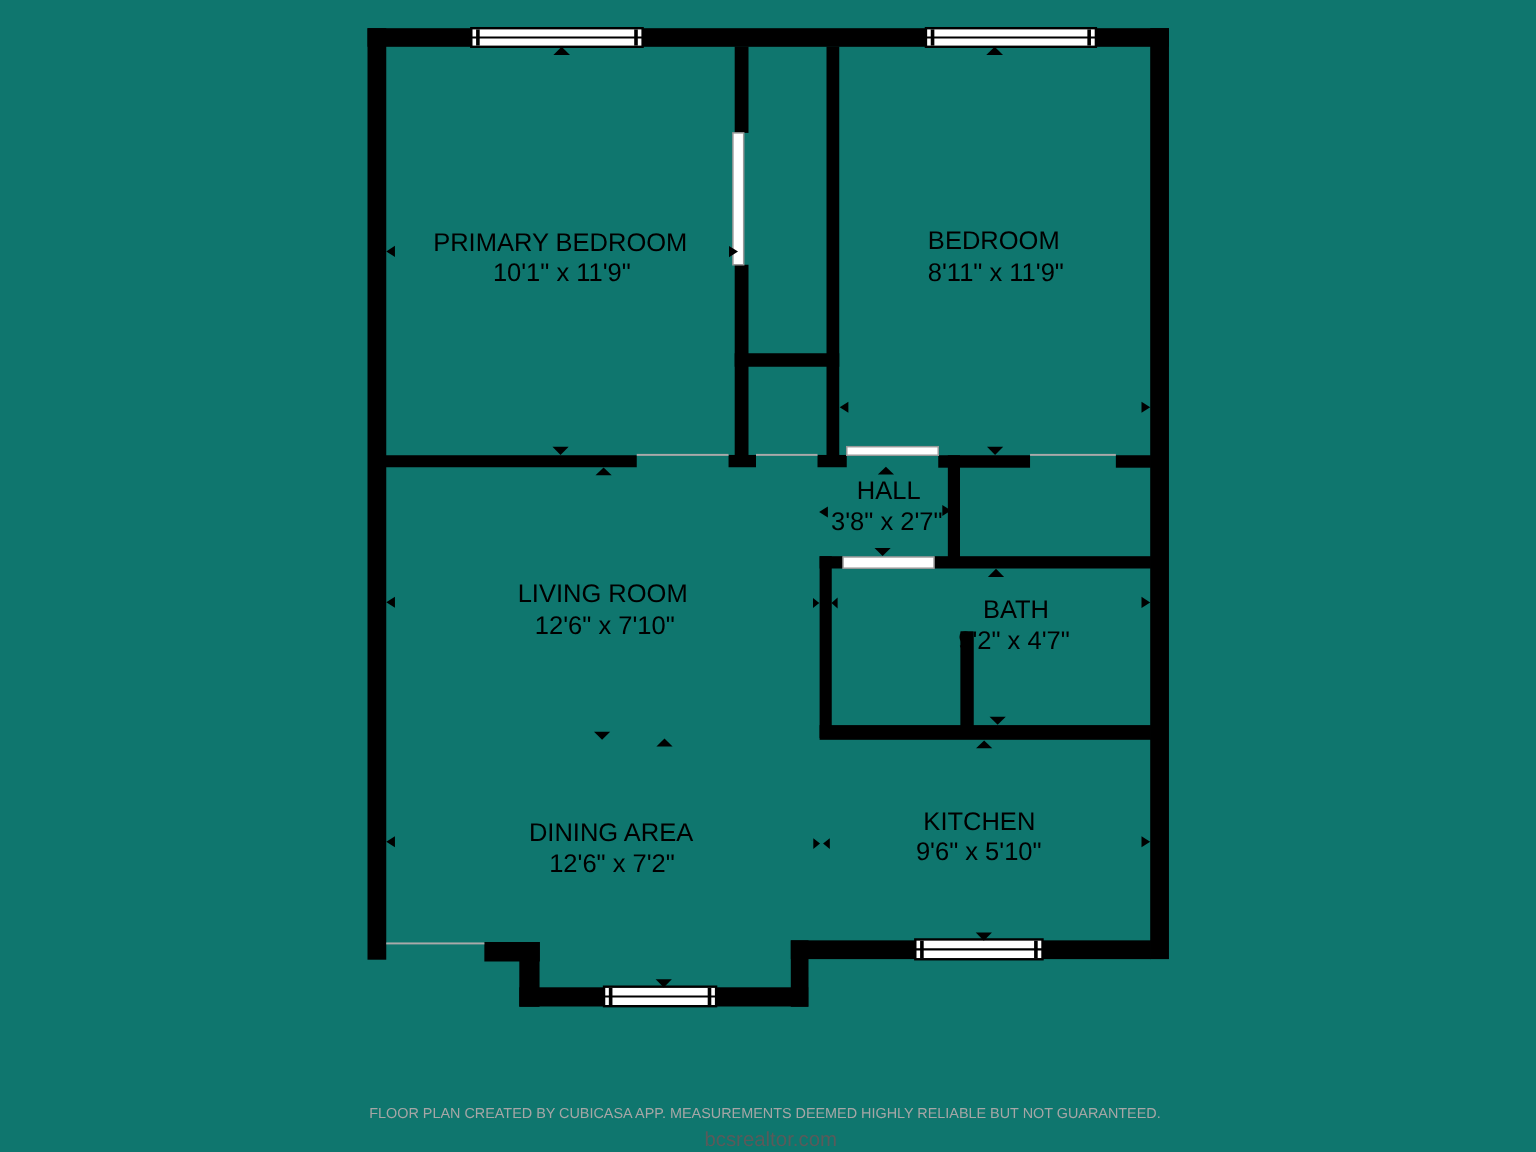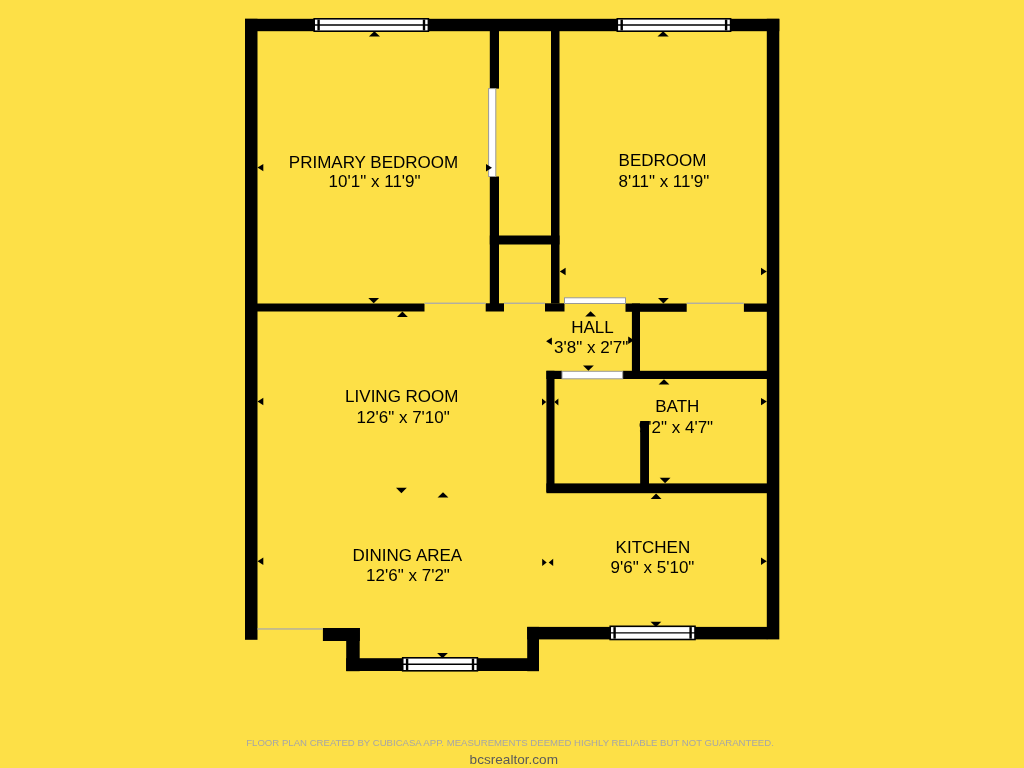--- a/index.html
+++ b/index.html
@@ -1,16 +1,16 @@
 <!DOCTYPE html>
 <html><head>
 <meta charset="utf-8">
 <style>
   html,body{margin:0;padding:0;background:#ffffff;}
-  .page{position:relative;transform:translateZ(0);will-change:transform;width:1024px;height:768px;background:#fde047;overflow:hidden;
+  .page{position:relative;transform:translateZ(0);will-change:transform;width:1024px;height:768px;background:#0f766e;overflow:hidden;
         font-family:"Liberation Sans", sans-serif;}
   svg text{font-family:"Liberation Sans", sans-serif;}
 </style>
 </head>
 <body>
 
 <div class="page">
 <svg width="1024" height="768" viewBox="0 0 1024 768">
 
 <rect x="245" y="18.8" width="534.3" height="12.4" fill="#000"></rect>

